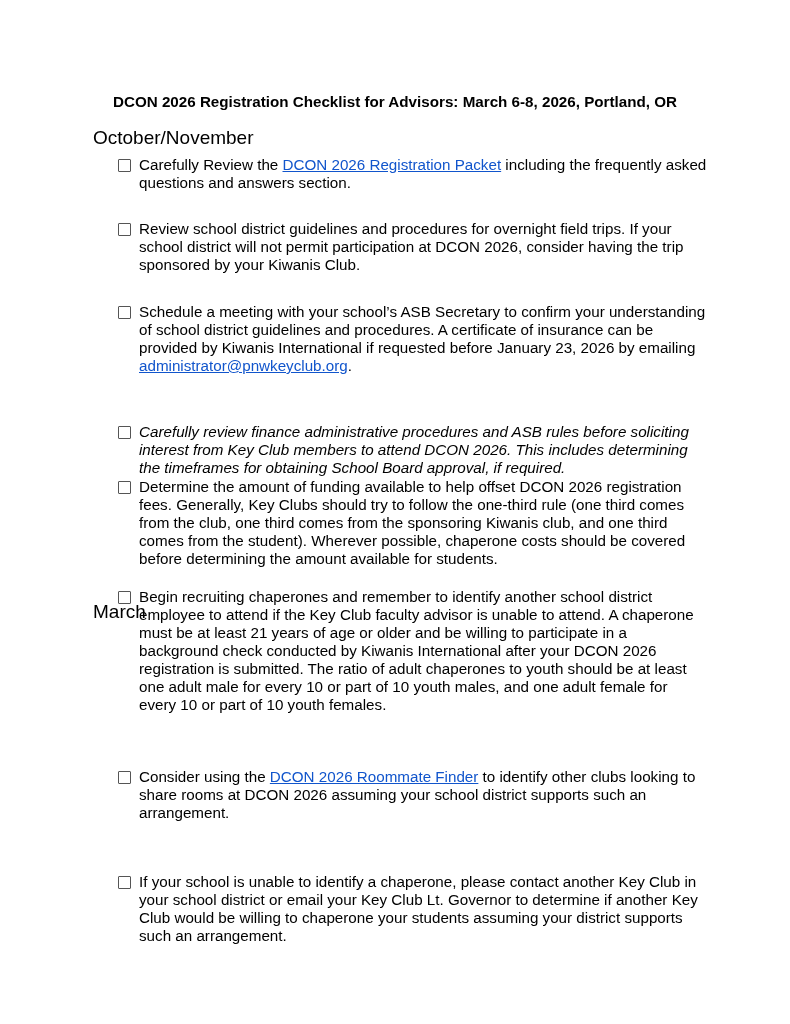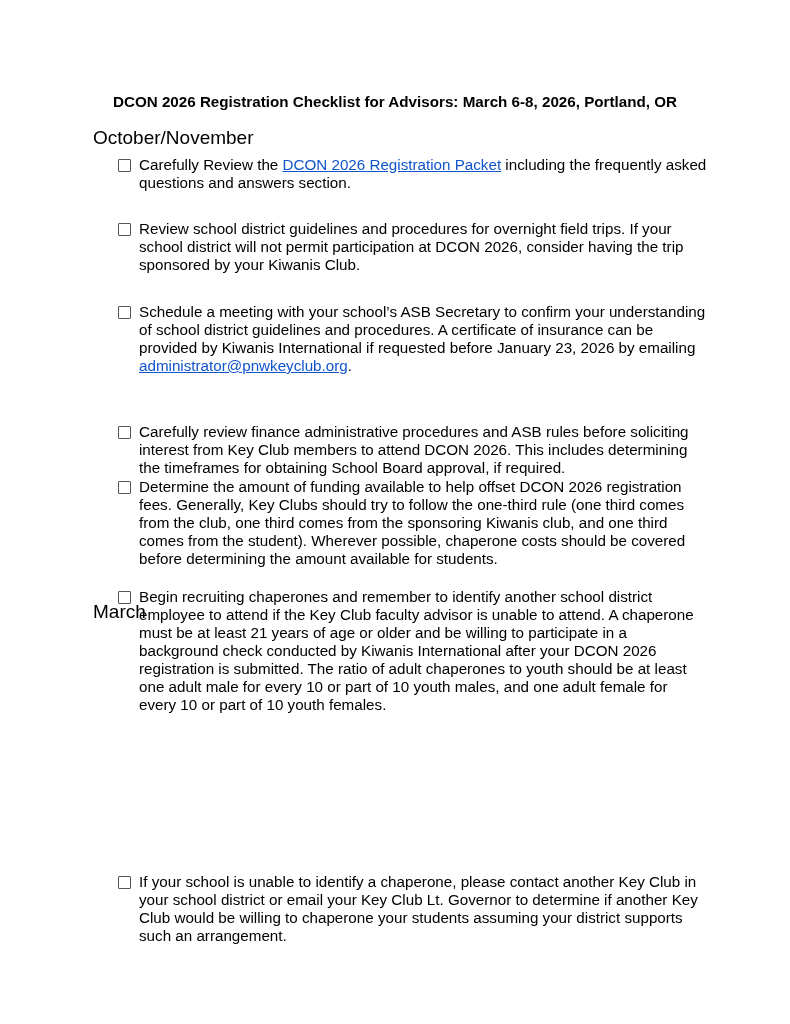--- a/index.html
+++ b/index.html
@@ -84,36 +84,40 @@
     <span class="checkbox"></span>
     <span class="item-text">Review school district guidelines and procedures for overnight field trips. If your school district will not permit participation at DCON 2026, consider having the trip sponsored by your Kiwanis Club.</span>
   </div>
 
   <div class="item" style="top:277px;margin-top:26px;">
     <span class="checkbox"></span>
     <span class="item-text"><span>Schedule a meeting with your school’s ASB Secretary to confirm your understanding of school district guidelines and procedures. A certificate of insurance can be provided by Kiwanis International if requested before January 23, 2026 by emailing </span><a class="link">administrator@pnwkeyclub.org</a><span>.</span></span>
   </div>
 
 
-  <div class="item" style="top:423px;">
+  <div class="item" style="top:423px;font-style:italic;">
     <span class="checkbox"></span>
     <span class="item-text">Carefully review finance administrative procedures and ASB rules before soliciting interest from Key Club members to attend DCON 2026. This includes determining the timeframes for obtaining School Board approval, if required.</span>
   </div>
 
   <div class="item" style="top:478px;">
     <span class="checkbox"></span>
     <span class="item-text">Determine the amount of funding available to help offset DCON 2026 registration fees. Generally, Key Clubs should try to follow the one-third rule (one third comes from the club, one third comes from the sponsoring Kiwanis club, and one third comes from the student). Wherever possible, chaperone costs should be covered before determining the amount available for students.</span>
   </div>
 
   <div class="section-heading" style="top:603px;">March</div>
 
   <div class="item" style="top:588px;">
     <span class="checkbox"></span>
     <span class="item-text">Begin recruiting chaperones and remember to identify another school district employee to attend if the Key Club faculty advisor is unable to attend. A chaperone must be at least 21 years of age or older and be willing to participate in a background check conducted by Kiwanis International after your DCON 2026 registration is submitted. The ratio of adult chaperones to youth should be at least one adult male for every 10 or part of 10 youth males, and one adult female for every 10 or part of 10 youth females.</span>
   </div>
 
+  <div class="item" style="top:768px;">
+    <span class="checkbox"></span>
+    <span class="item-text"><span>Consider using the </span><a class="link">DCON 2026 Roommate Finder</a><span> to identify other clubs looking to share rooms at DCON 2026 assuming your school district supports such an arrangement.</span></span>
+  </div>
 
   <div class="item" style="top:873px;">
     <span class="checkbox"></span>
     <span class="item-text">If your school is unable to identify a chaperone, please contact another Key Club in your school district or email your Key Club Lt. Governor to determine if another Key Club would be willing to chaperone your students assuming your district supports such an arrangement.</span>
   </div>
 
 </div>
 
 </body></html>

